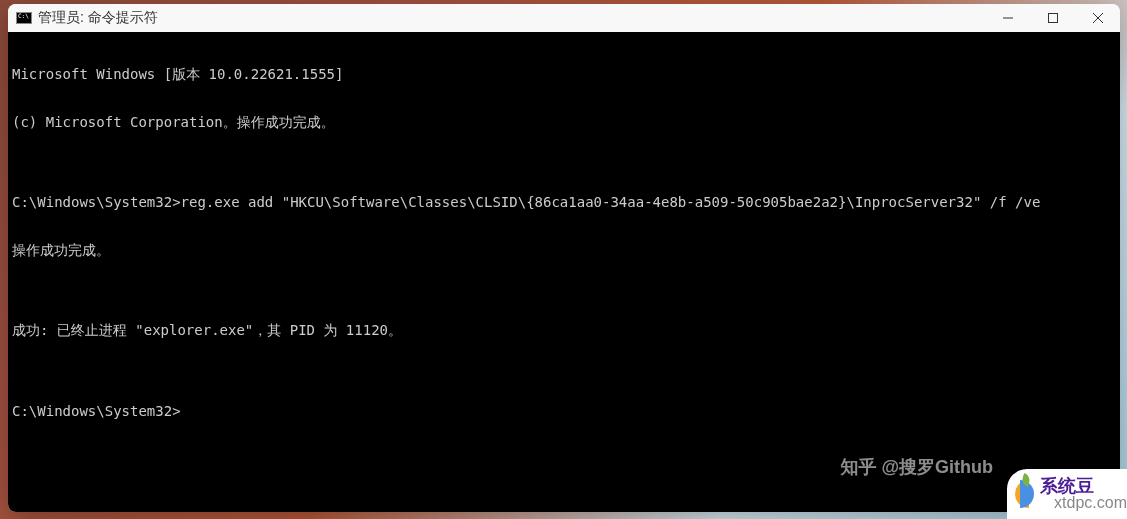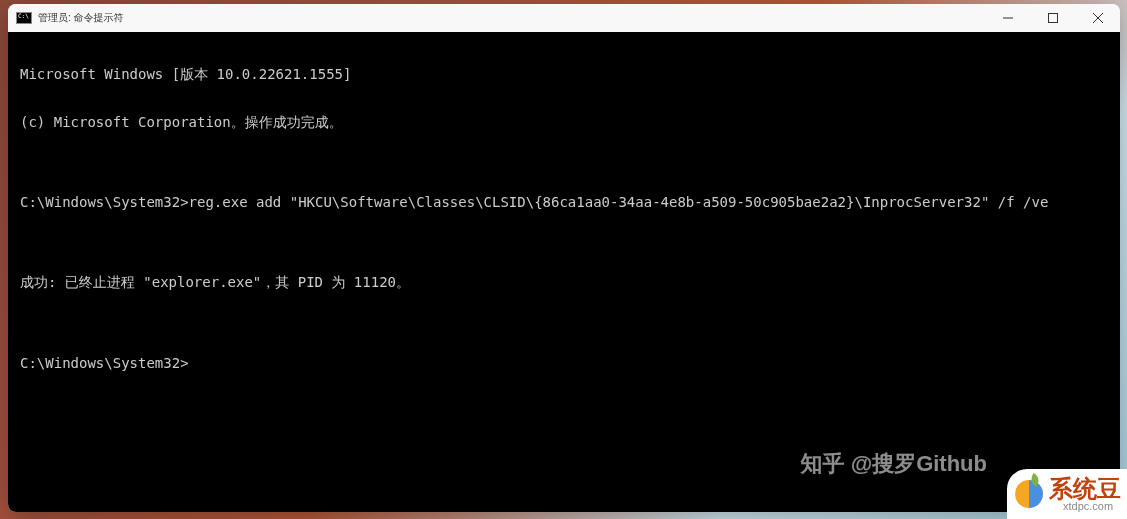--- a/index.html
+++ b/index.html
@@ -52,21 +52,21 @@
     .cmd-icon::before {
       content: "C:\\";
       position: absolute;
       top: -1px;
       left: 1px;
       font-size: 6px;
       color: #fff;
       font-family: monospace;
     }
     .titlebar-text {
-      font-size: 10px;
+      font-size: 14px;
       color: #333;
     }
     .window-controls {
       position: absolute;
       right: 0;
       top: 0;
       display: flex;
       height: 28px;
     }
     .window-control {
@@ -75,43 +75,43 @@
       display: flex;
       align-items: center;
       justify-content: center;
       font-size: 10px;
       color: #333;
       cursor: pointer;
     }
     .terminal {
       background: #000;
       height: calc(100% - 28px);
-      padding: 2px 12px;
+      padding: 2px 4px;
       font-family: "NSimSun", "SimSun", "Consolas", monospace;
       font-size: 14px;
       line-height: 16px;
       color: #ccc;
       white-space: pre-wrap;
       word-break: break-all;
       overflow: hidden;
     }
     .terminal-line {
       display: block;
     }
     .cursor {
       display: inline-block;
       width: 8px;
       height: 14px;
       background: transparent;
     }
     .watermark-zhihu {
       position: absolute;
-      right: 140px;
+      right: 134px;
       bottom: 40px;
-      font-size: 22px;
+      font-size: 18px;
       font-weight: bold;
       color: rgba(255,255,255,0.55);
       font-family: "Microsoft YaHei", sans-serif;
       pointer-events: none;
     }
     .watermark-logo {
       position: absolute;
       right: 0;
       bottom: 0;
       width: 120px;
@@ -154,27 +154,27 @@
       top: -6px;
       right: 4px;
       transform: rotate(20deg);
     }
     .logo-text {
       display: flex;
       flex-direction: column;
       line-height: 1;
     }
     .logo-text-main {
-      font-size: 24px;
+      font-size: 18px;
       font-weight: bold;
-      color: #c2410c;
+      color: #4c1d95;
       font-family: "Microsoft YaHei", sans-serif;
     }
     .logo-text-sub {
-      font-size: 11px;
+      font-size: 16px;
       color: #888;
       font-family: Arial, sans-serif;
       margin-left: 14px;
     }
   </style>
 </head>
 <body>
 
 <div class="window">
   <div class="titlebar">
@@ -199,20 +199,21 @@
             <line x1="10" y1="0" x2="0" y2="10" stroke="#333" stroke-width="1"></line>
           </svg>
       </div>
     </div>
   </div>
   <div class="terminal">
     <span class="terminal-line">Microsoft Windows [版本 10.0.22621.1555]</span>
     <span class="terminal-line">(c) Microsoft Corporation。操作成功完成。</span>
     <span class="terminal-line"></span>
     <span class="terminal-line"><span>C:\Windows\System32&gt;</span><span>reg.exe add "HKCU\Software\Classes\CLSID\{86ca1aa0-34aa-4e8b-a509-50c905bae2a2}\InprocServer32" /f /ve</span></span>
+    <span class="terminal-line">操作成功完成。</span>
     <span class="terminal-line"></span>
     <span class="terminal-line">成功: 已终止进程 "explorer.exe"，其 PID 为 11120。</span>
     <span class="terminal-line"></span>
     <span class="terminal-line"><span>C:\Windows\System32&gt;</span><span class="cursor"></span></span>
   </div>
 </div>
 
 <div class="watermark-zhihu">知乎 @搜罗Github</div>
 
 <div class="watermark-logo">

